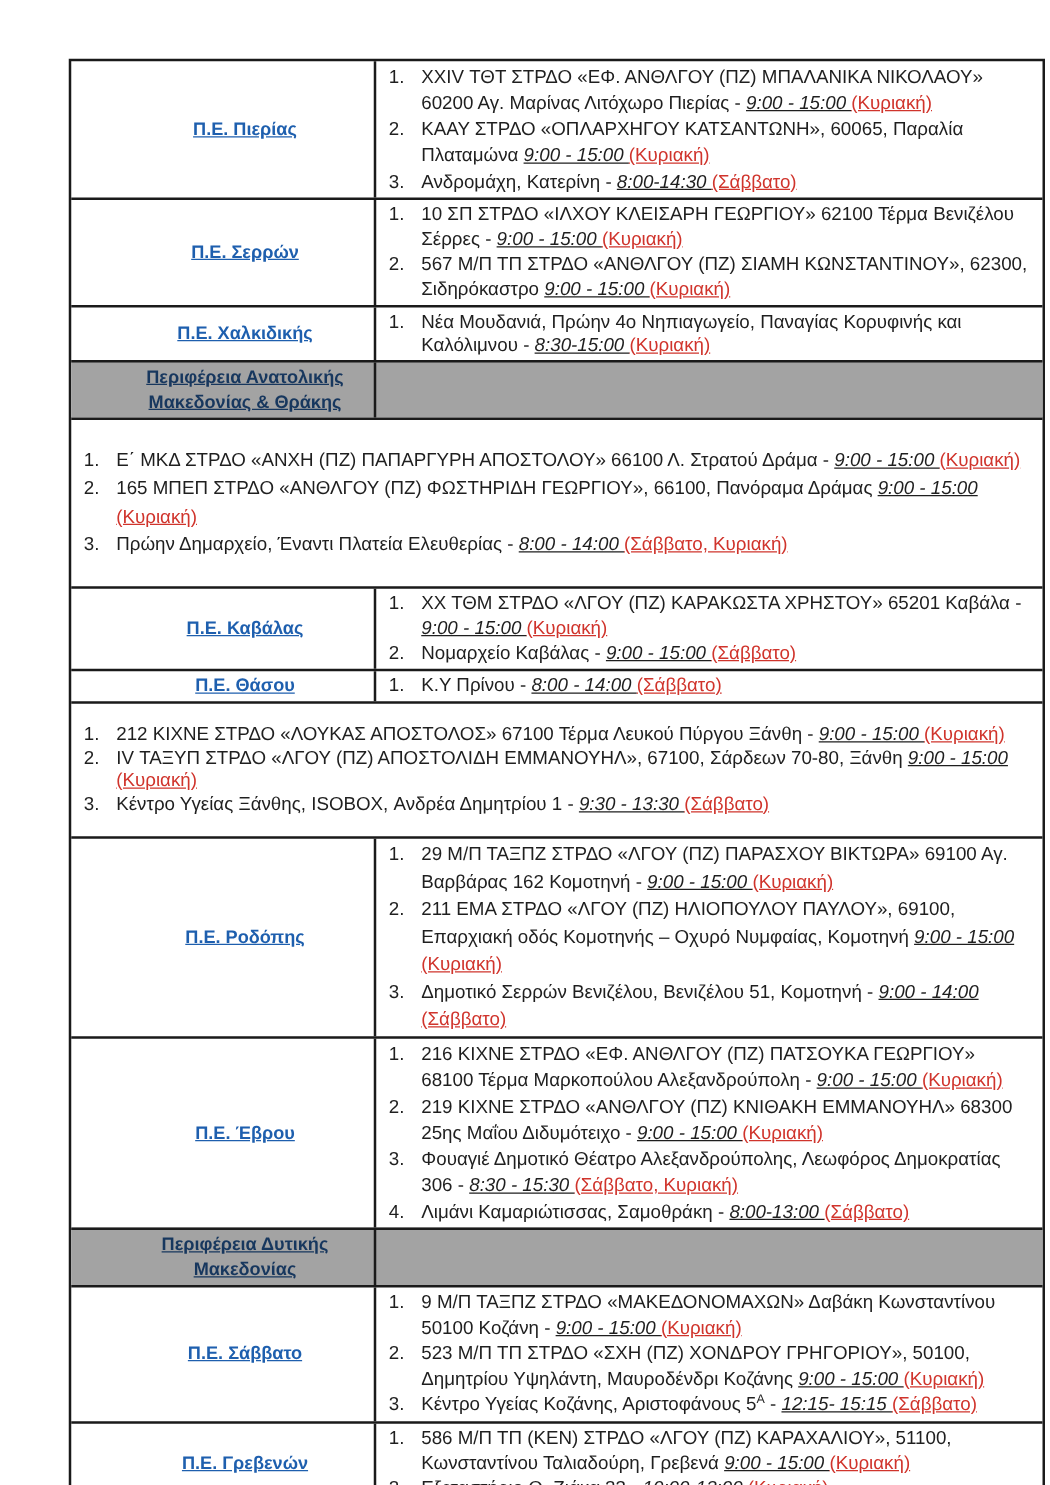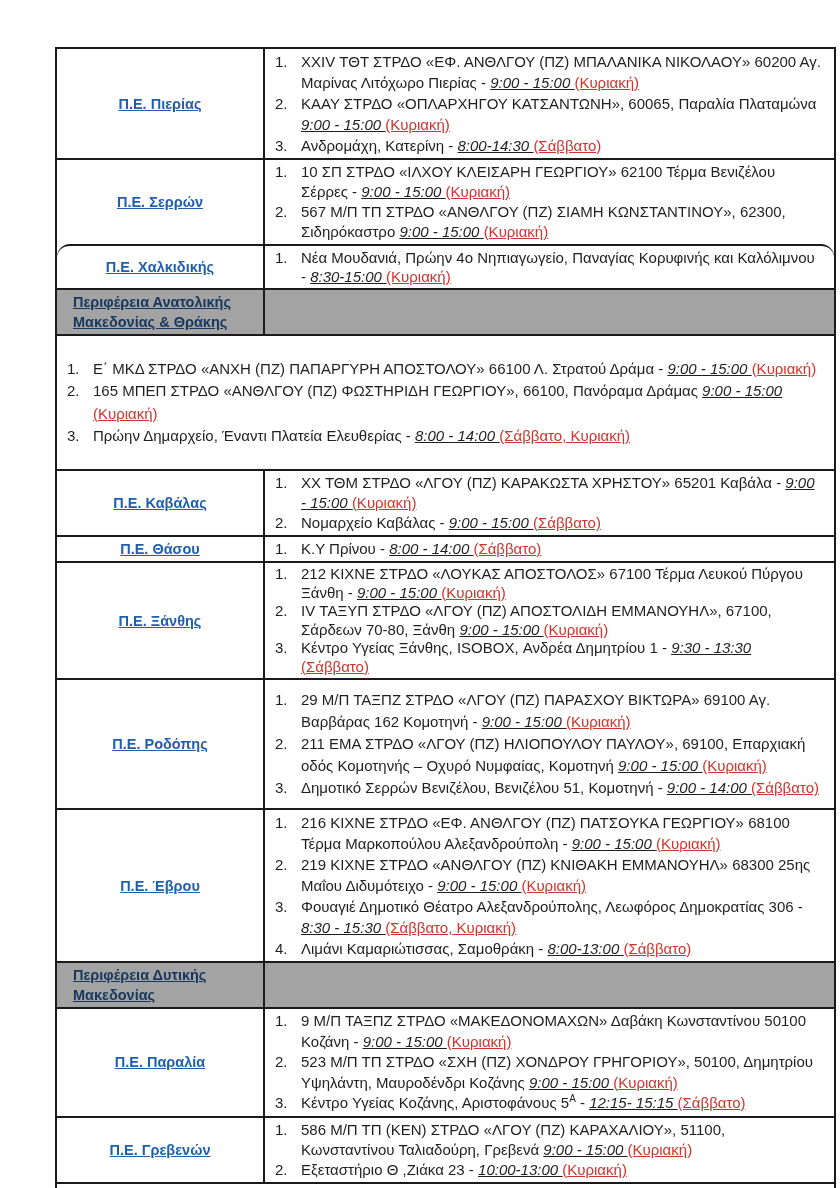--- a/index.html
+++ b/index.html
@@ -11,43 +11,44 @@
   .tbl{
     position:absolute;left:55px;top:47px;width:781px;
     border:2px solid #1a1a1a;
     box-sizing:border-box;
     background:#fff;
   }
   .row{display:flex;border-top:2px solid #1a1a1a;box-sizing:border-box;line-height:19.5px;}
   .row:first-child{border-top:none;}
   .cl{
     flex:0 0 208px;width:208px;border-right:2px solid #1a1a1a;box-sizing:border-box;
-    display:flex;align-items:center;justify-content:center;
+    display:flex;align-items:center;justify-content:center;text-align:center;
     padding:2px 16px;
+    margin-left:36px;
   }
   .cr{
     flex:1;box-sizing:border-box;padding:2px 12px 2px 6px;
     display:flex;flex-direction:column;justify-content:center;
   }
   .lab{
     color:#1e5fae;font-weight:bold;text-decoration:underline;
     font-size:14.5px;line-height:20px;
   }
   .row.section{background:#a3a3a3;min-height:38px;line-height:19px;}
   .row.section .lab{color:#17375e;font-size:14.5px;}
   .item{display:flex;font-size:15px;}
   .num{flex:0 0 30px;width:30px;box-sizing:border-box;padding-left:4px;}
   .txt{flex:1;}
   .u{text-decoration:underline;font-style:italic;}
   .r{color:#d0342c;text-decoration:underline;}
   sup{font-size:10px;line-height:0;}
   
   .row:nth-child(1){min-height:103px;line-height:21px;}
   .row:nth-child(2){min-height:71px;line-height:20px;}
-  .row:nth-child(3){min-height:37px;line-height:19px;border-radius:13px;}
+  .row:nth-child(3){min-height:37px;line-height:19px;}
   .row:nth-child(4){min-height:38px;}
   .row:nth-child(5){min-height:135px;line-height:22.5px;}
   .row:nth-child(6){min-height:58px;line-height:20px;}
   .row:nth-child(7){min-height:21px;}
   .row:nth-child(8){min-height:108px;line-height:18.5px;}
   .row:nth-child(9){min-height:130px;line-height:22px;}
   .row:nth-child(10){min-height:145px;line-height:21px;}
   .row:nth-child(11){min-height:38px;}
   .row:nth-child(12){min-height:101px;line-height:20.5px;}
   .row:nth-child(13){min-height:62px;line-height:20px;}
@@ -144,23 +145,20 @@
         <span class="lab">Π.Ε. Θάσου</span>
       </div>
       <div class="cr">
         <div class="item">
           <span class="num">1.</span>
           <span class="txt"><span>Κ.Υ Πρίνου - </span><span class="u">8:00 - 14:00 </span><span class="r">(Σάββατο)</span></span>
         </div>
       </div>
     </div>
     <div class="row region">
-      <div class="cl">
-        <span class="lab">Π.Ε. Ξάνθης</span>
-      </div>
       <div class="cr">
         <div class="item">
           <span class="num">1.</span>
           <span class="txt"><span>212 ΚΙΧΝΕ ΣΤΡΔΟ «ΛΟΥΚΑΣ ΑΠΟΣΤΟΛΟΣ» 67100 Τέρμα Λευκού Πύργου Ξάνθη - </span><span class="u">9:00 - 15:00 </span><span class="r">(Κυριακή)</span></span>
         </div>
         <div class="item">
           <span class="num">2.</span>
           <span class="txt"><span>IV ΤΑΞΥΠ ΣΤΡΔΟ «ΛΓΟΥ (ΠΖ) ΑΠΟΣΤΟΛΙΔΗ ΕΜΜΑΝΟΥΗΛ», 67100, Σάρδεων 70-80, Ξάνθη </span><span class="u">9:00 - 15:00 </span><span class="r">(Κυριακή)</span></span>
         </div>
         <div class="item">
@@ -212,21 +210,21 @@
       </div>
     </div>
     <div class="row section">
       <div class="cl">
         <span class="lab">Περιφέρεια Δυτικής Μακεδονίας</span>
       </div>
       <div class="cr"></div>
     </div>
     <div class="row region">
       <div class="cl">
-        <span class="lab">Π.Ε. Παραλία</span>
+        <span class="lab">Π.Ε. Σάββατο</span>
       </div>
       <div class="cr">
         <div class="item">
           <span class="num">1.</span>
           <span class="txt"><span>9 Μ/Π ΤΑΞΠΖ ΣΤΡΔΟ «ΜΑΚΕΔΟΝΟΜΑΧΩΝ» Δαβάκη Κωνσταντίνου 50100 Κοζάνη - </span><span class="u">9:00 - 15:00 </span><span class="r">(Κυριακή)</span></span>
         </div>
         <div class="item">
           <span class="num">2.</span>
           <span class="txt"><span>523 Μ/Π ΤΠ ΣΤΡΔΟ «ΣΧΗ (ΠΖ) ΧΟΝΔΡΟΥ ΓΡΗΓΟΡΙΟΥ», 50100, Δημητρίου Υψηλάντη, Μαυροδένδρι Κοζάνης </span><span class="u">9:00 - 15:00 </span><span class="r">(Κυριακή)</span></span>
         </div>

